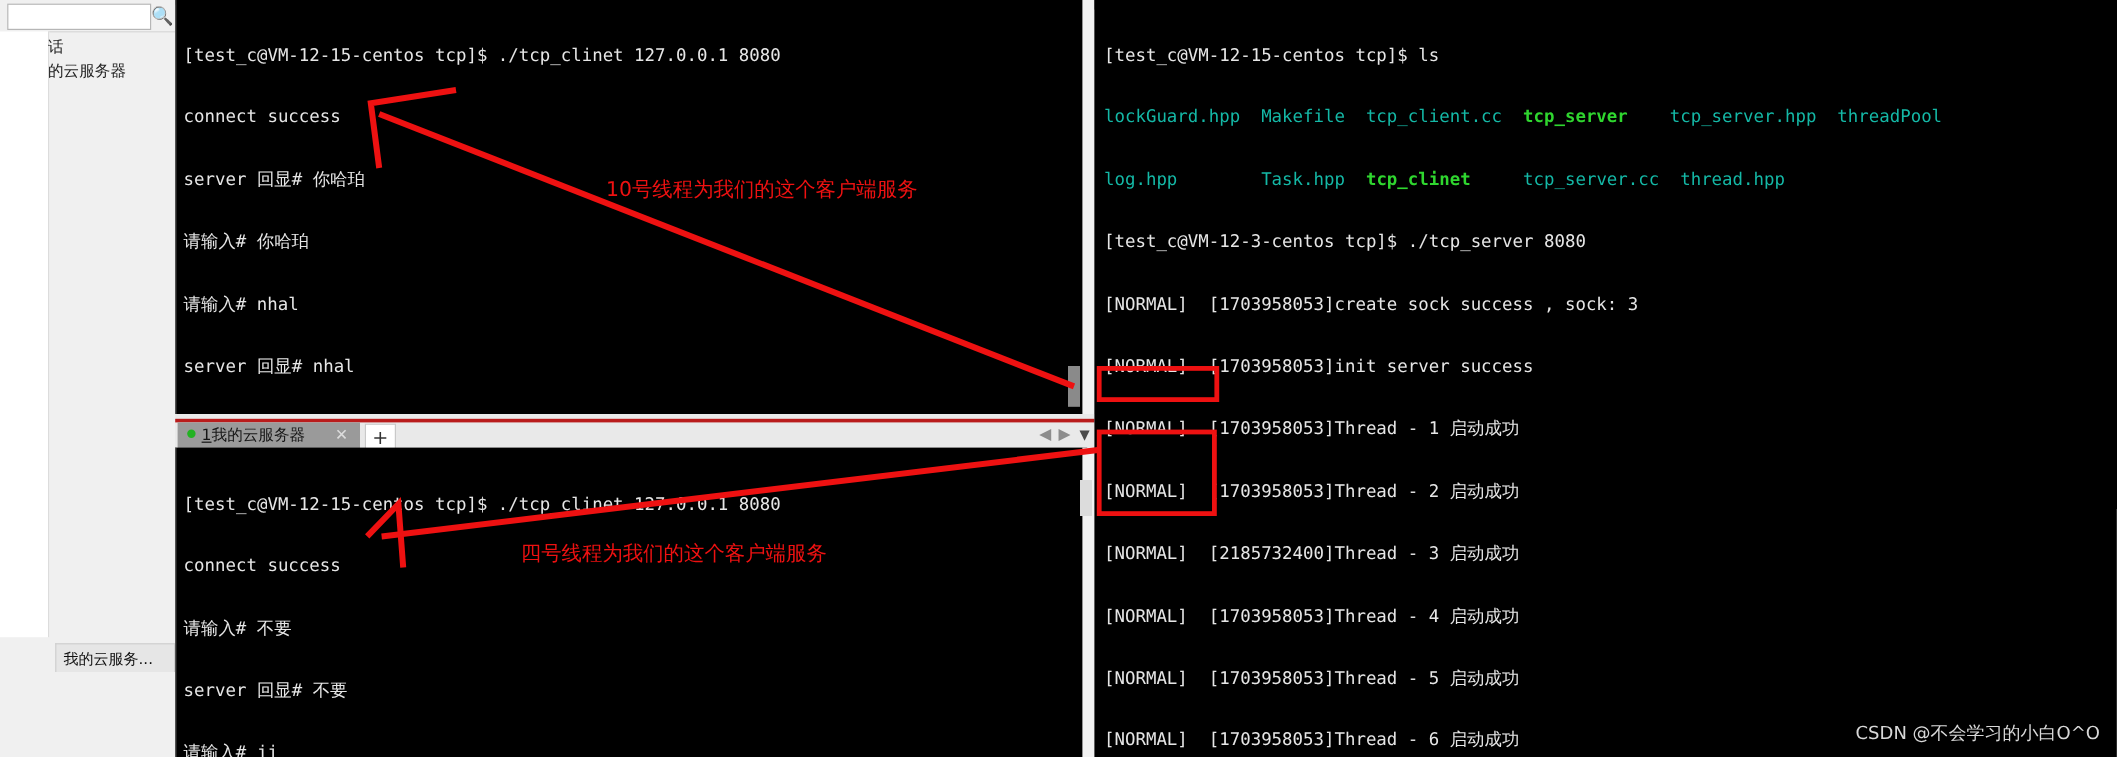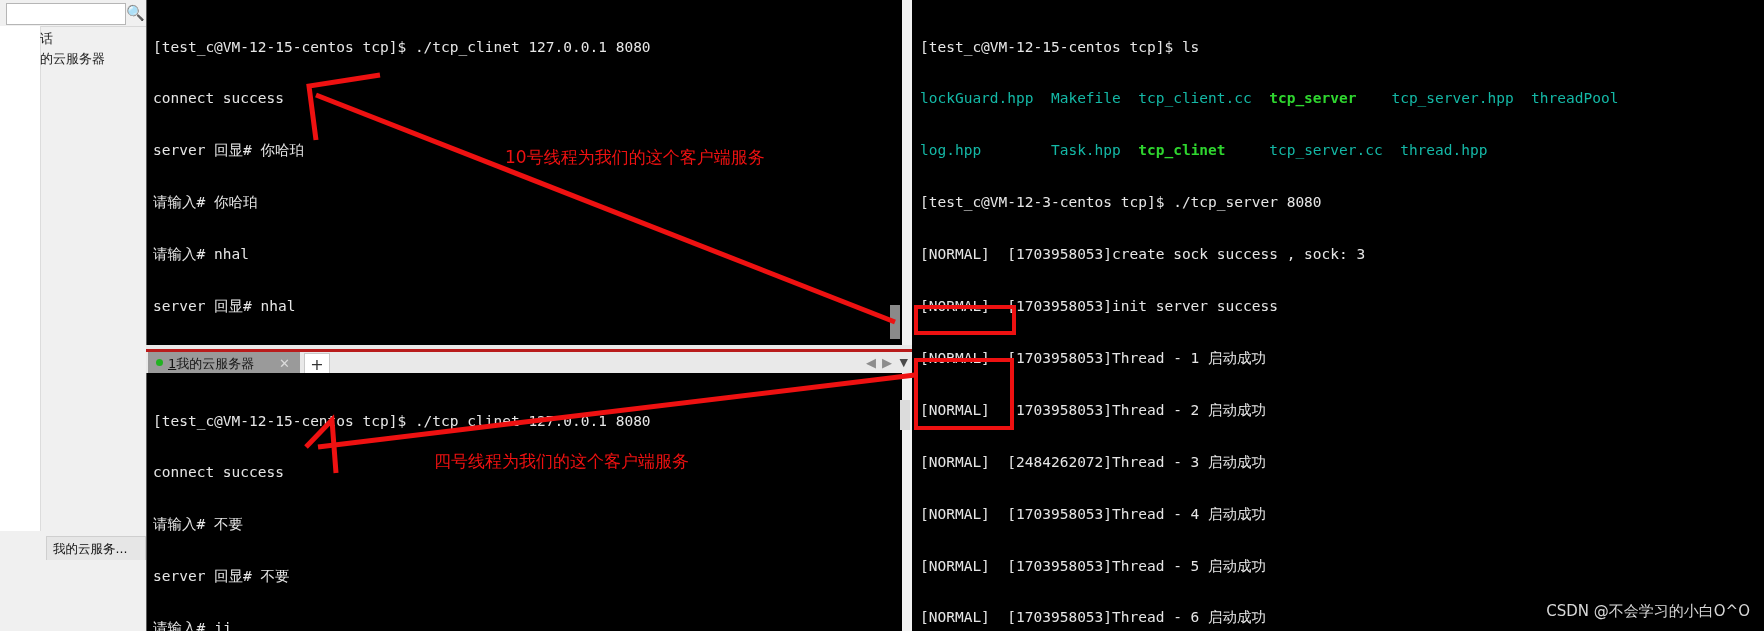--- a/index.html
+++ b/index.html
@@ -154,21 +154,21 @@
 <div id="pr-title-light"></div>
 <div class="term" id="pane-right">
   <div class="row">[test_c@VM-12-15-centos tcp]$ ls</div>
   <div class="row"><span class="w">lockGuard.hpp  Makefile  tcp_client.cc  </span><span class="g">tcp_server</span><span class="w">    tcp_server.hpp  threadPool</span></div>
   <div class="row"><span class="w">log.hpp        Task.hpp  </span><span class="g">tcp_clinet</span><span class="w">     tcp_server.cc  thread.hpp</span></div>
   <div class="row">[test_c@VM-12-3-centos tcp]$ ./tcp_server 8080</div>
   <div class="row">[NORMAL]  [1703958053]create sock success , sock: 3</div>
   <div class="row">[NORMAL]  [1703958053]init server success</div>
   <div class="row">[NORMAL]  [1703958053]Thread - 1 启动成功</div>
   <div class="row">[NORMAL]  [1703958053]Thread - 2 启动成功</div>
-  <div class="row">[NORMAL]  [2484262072]Thread - 3 启动成功</div>
+  <div class="row">[NORMAL]  [2185732400]Thread - 3 启动成功</div>
   <div class="row">[NORMAL]  [1703958053]Thread - 4 启动成功</div>
   <div class="row">[NORMAL]  [1703958053]Thread - 5 启动成功</div>
   <div class="row">[NORMAL]  [1703958053]Thread - 6 启动成功</div>
   
   
   
   
   
   
   

